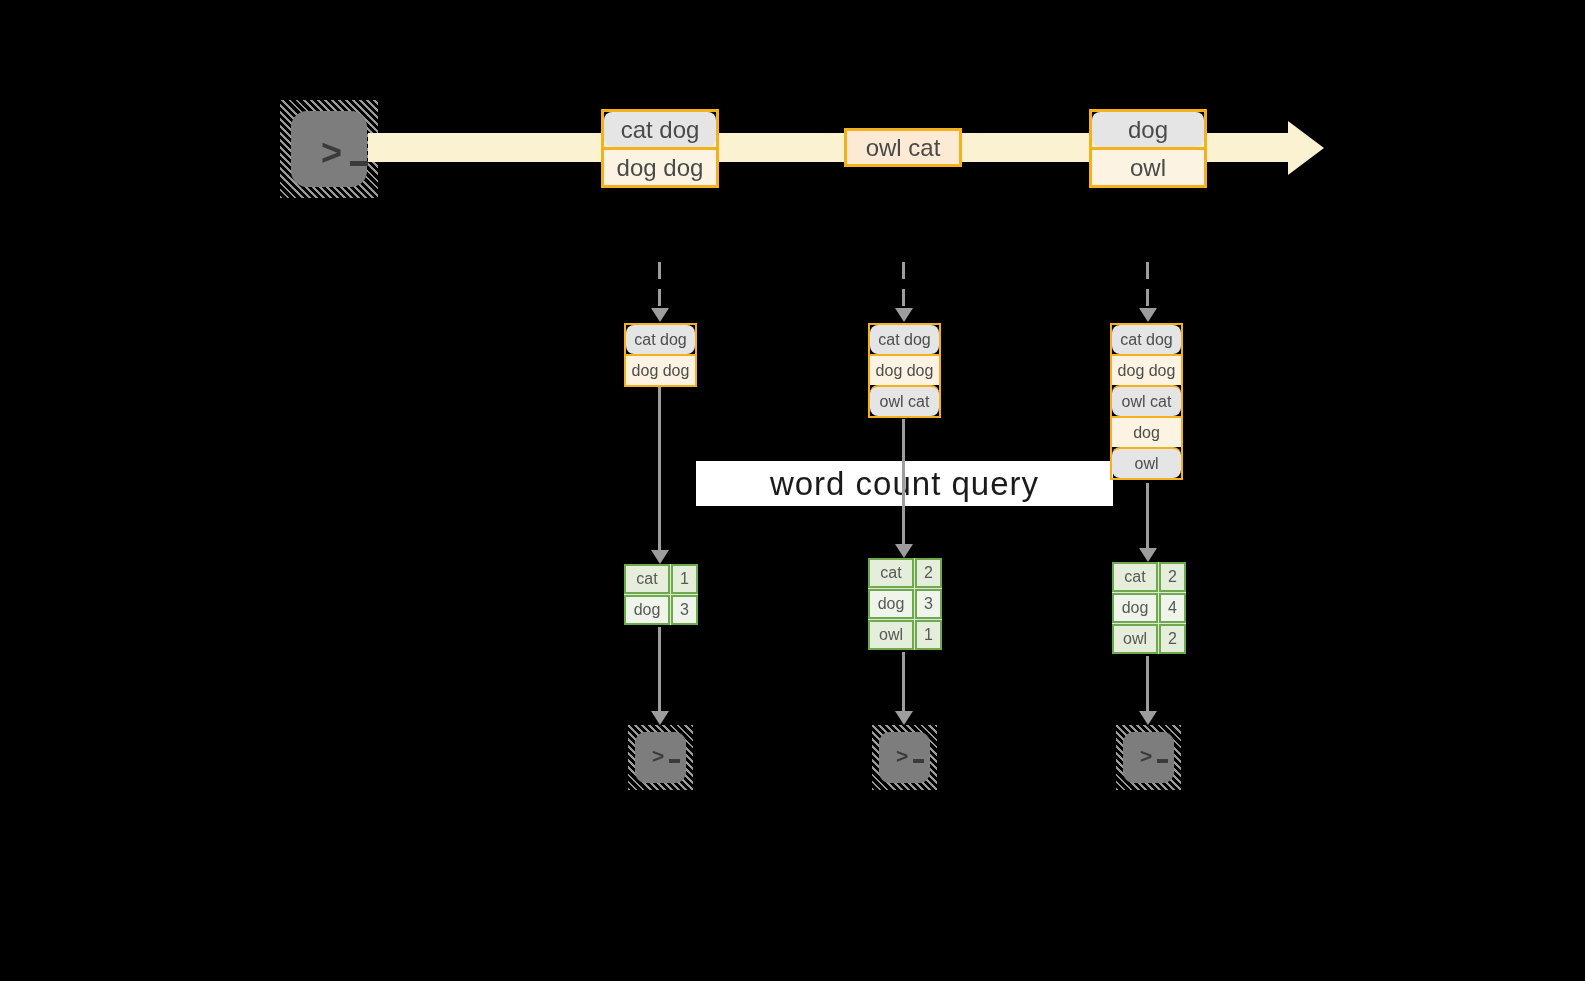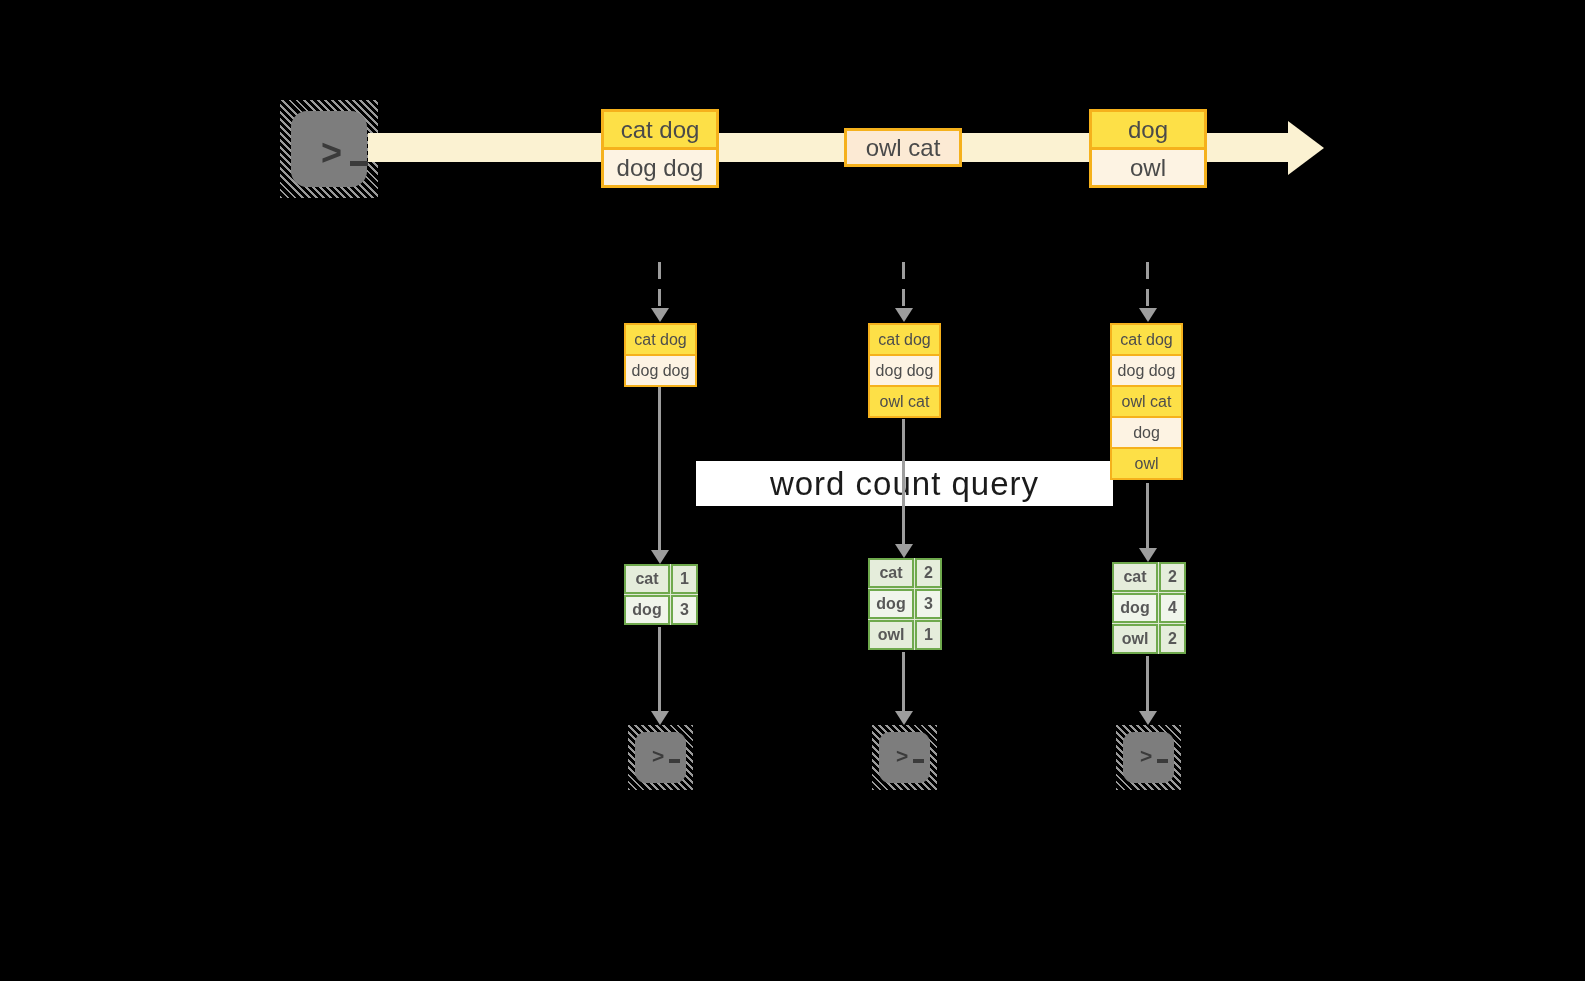--- a/index.html
+++ b/index.html
@@ -28,21 +28,21 @@
   
   .band{position:absolute;left:368px;top:133px;width:922px;height:29px;background:#fbf2d2;z-index:1;}
   .band-head{position:absolute;left:1288px;top:121px;width:0;height:0;z-index:1;
     border-top:27px solid transparent;border-bottom:27px solid transparent;border-left:36px solid #fbf2d2;}
   
   .rec{position:absolute;border:3px solid #f5b11c;z-index:2;}
   .rec .rrow{width:112px;height:35px;display:flex;align-items:center;justify-content:center;
     font-size:24px;color:#4a4a4a;}
   .rec .rrow + .rrow{border-top:3px solid #f5b11c;}
   .rec .rrow.single{height:33px;}
-  .peach{background:#fde047;}
+  .peach{background:#e5e5e5;border-radius:8px;}
   .cream{background:#fdf3e3;}
   .midpeach{background:#fcead4;}
   #rec-1{left:601px;top:109px;}
   #rec-2{left:844px;top:128px;}
   #rec-3{left:1089px;top:109px;}
   
   .vdash{position:absolute;width:3px;z-index:2;
     background:repeating-linear-gradient(180deg,#9d9d9d 0 17px,transparent 17px 27px);}
   .vline{position:absolute;width:3px;background:#9d9d9d;z-index:2;}
   .ahead{position:absolute;width:0;height:0;z-index:2;
@@ -53,21 +53,21 @@
     font-size:16px;color:#4d4d4d;}
   .stack .srow + .srow{border-top:2px solid #f5b11c;}
   #stack-1{left:624px;top:323px;}
   #stack-2{left:868px;top:323px;}
   #stack-3{left:1110px;top:323px;}
   
   .banner{position:absolute;left:696px;top:461px;width:417px;height:45px;background:#fff;z-index:0;
     display:flex;align-items:center;justify-content:center;}
   .banner span{font-size:33px;font-weight:300;color:#1b1b1b;letter-spacing:1px;}
   
-  .gtable{position:absolute;display:grid;grid-template-columns:46px 27px;gap:1px;background:#dfe8d5;z-index:3;font-weight:bold;}
+  .gtable{position:absolute;display:grid;grid-template-columns:46px 27px;gap:1px;background:#dfe8d5;z-index:3;}
   .gcell{height:30px;border:2px solid #6fa94d;box-sizing:border-box;display:flex;align-items:center;
     justify-content:center;font-size:16px;color:#585858;}
   .gdark{background:#e5eddb;}
   .glight{background:#f0f5eb;}
   #table-1{left:624px;top:564px;}
   #table-2{left:868px;top:558px;}
   #table-3{left:1112px;top:562px;}
 </style>
 </head>
 <body>

